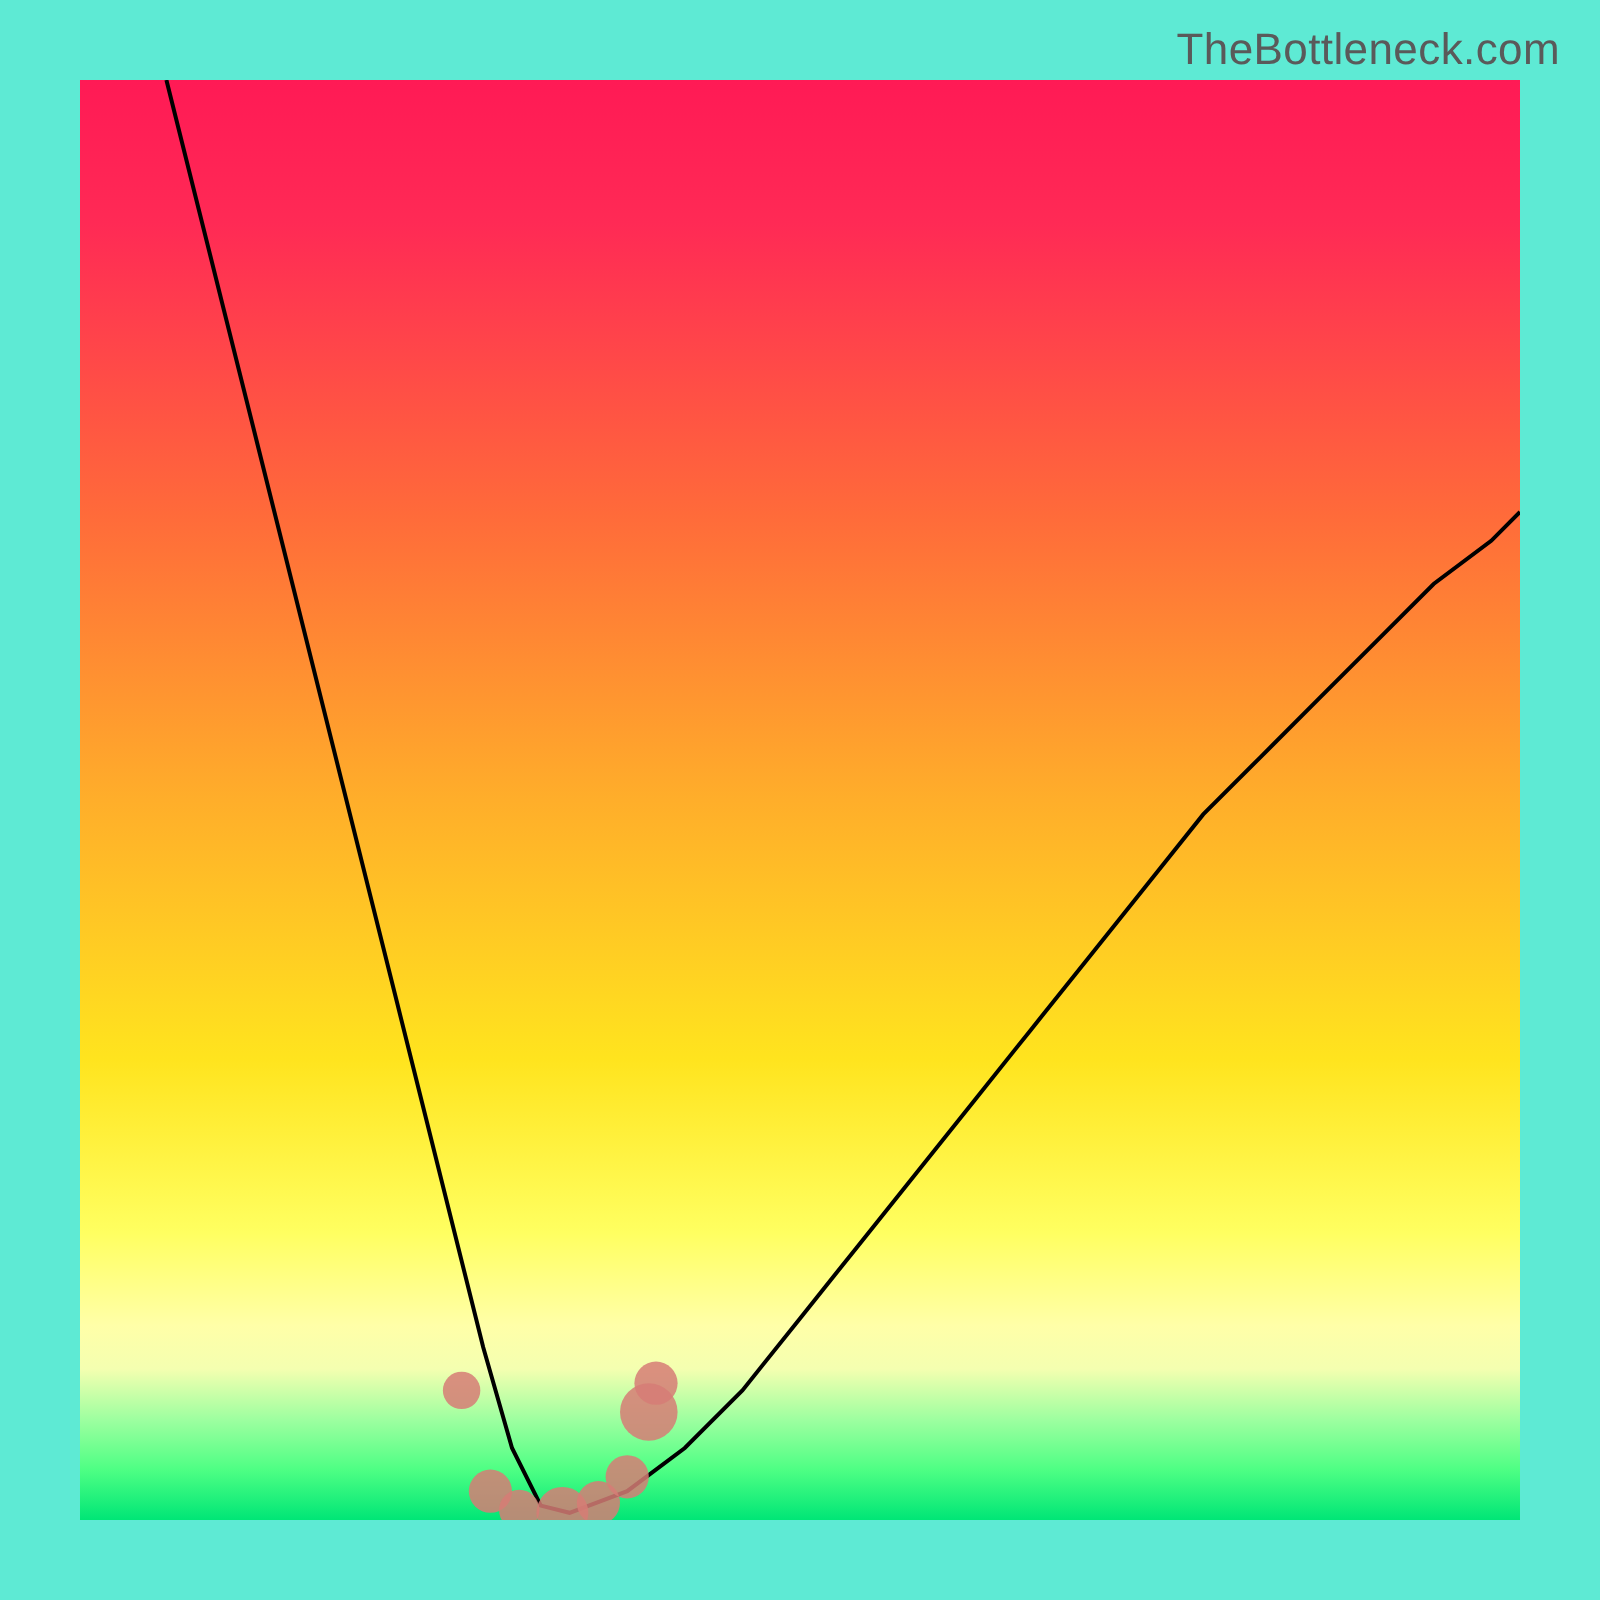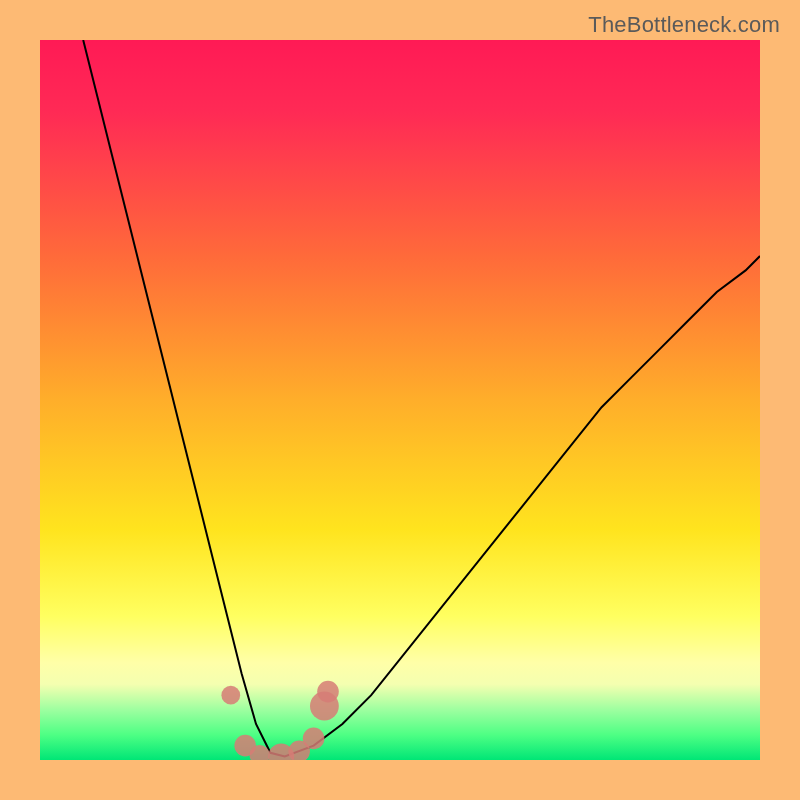--- a/index.html
+++ b/index.html
@@ -10,21 +10,21 @@
     background: #000;
     overflow: hidden;
     font-family: Arial, Helvetica, sans-serif;
   }
   .frame {
     position: absolute;
     left: 0;
     top: 0;
     width: 800px;
     height: 800px;
-    background: #fdba74;
+    background: #5eead4;
   }
   .plot-area {
     position: absolute;
     left: 40px;
     top: 40px;
     width: 720px;
     height: 720px;
   }
   .watermark {
     position: absolute;

